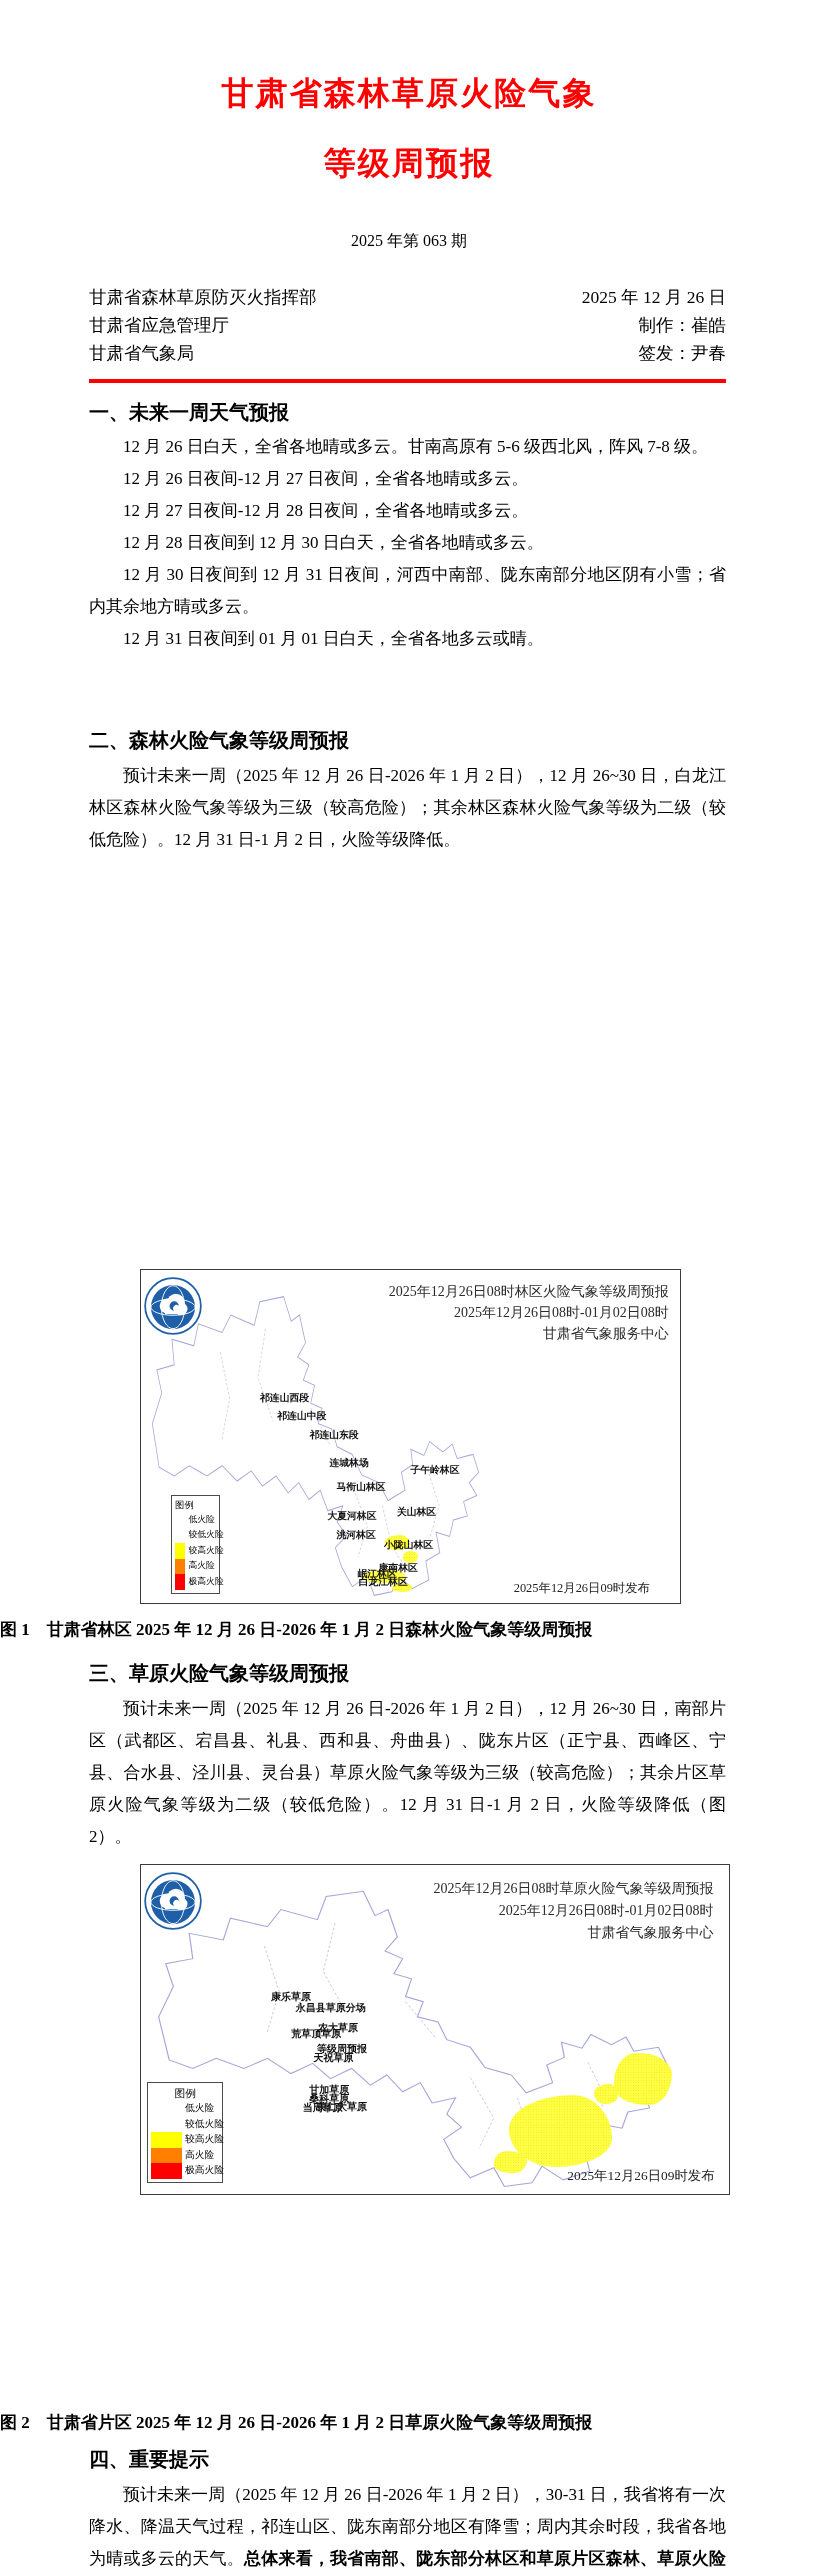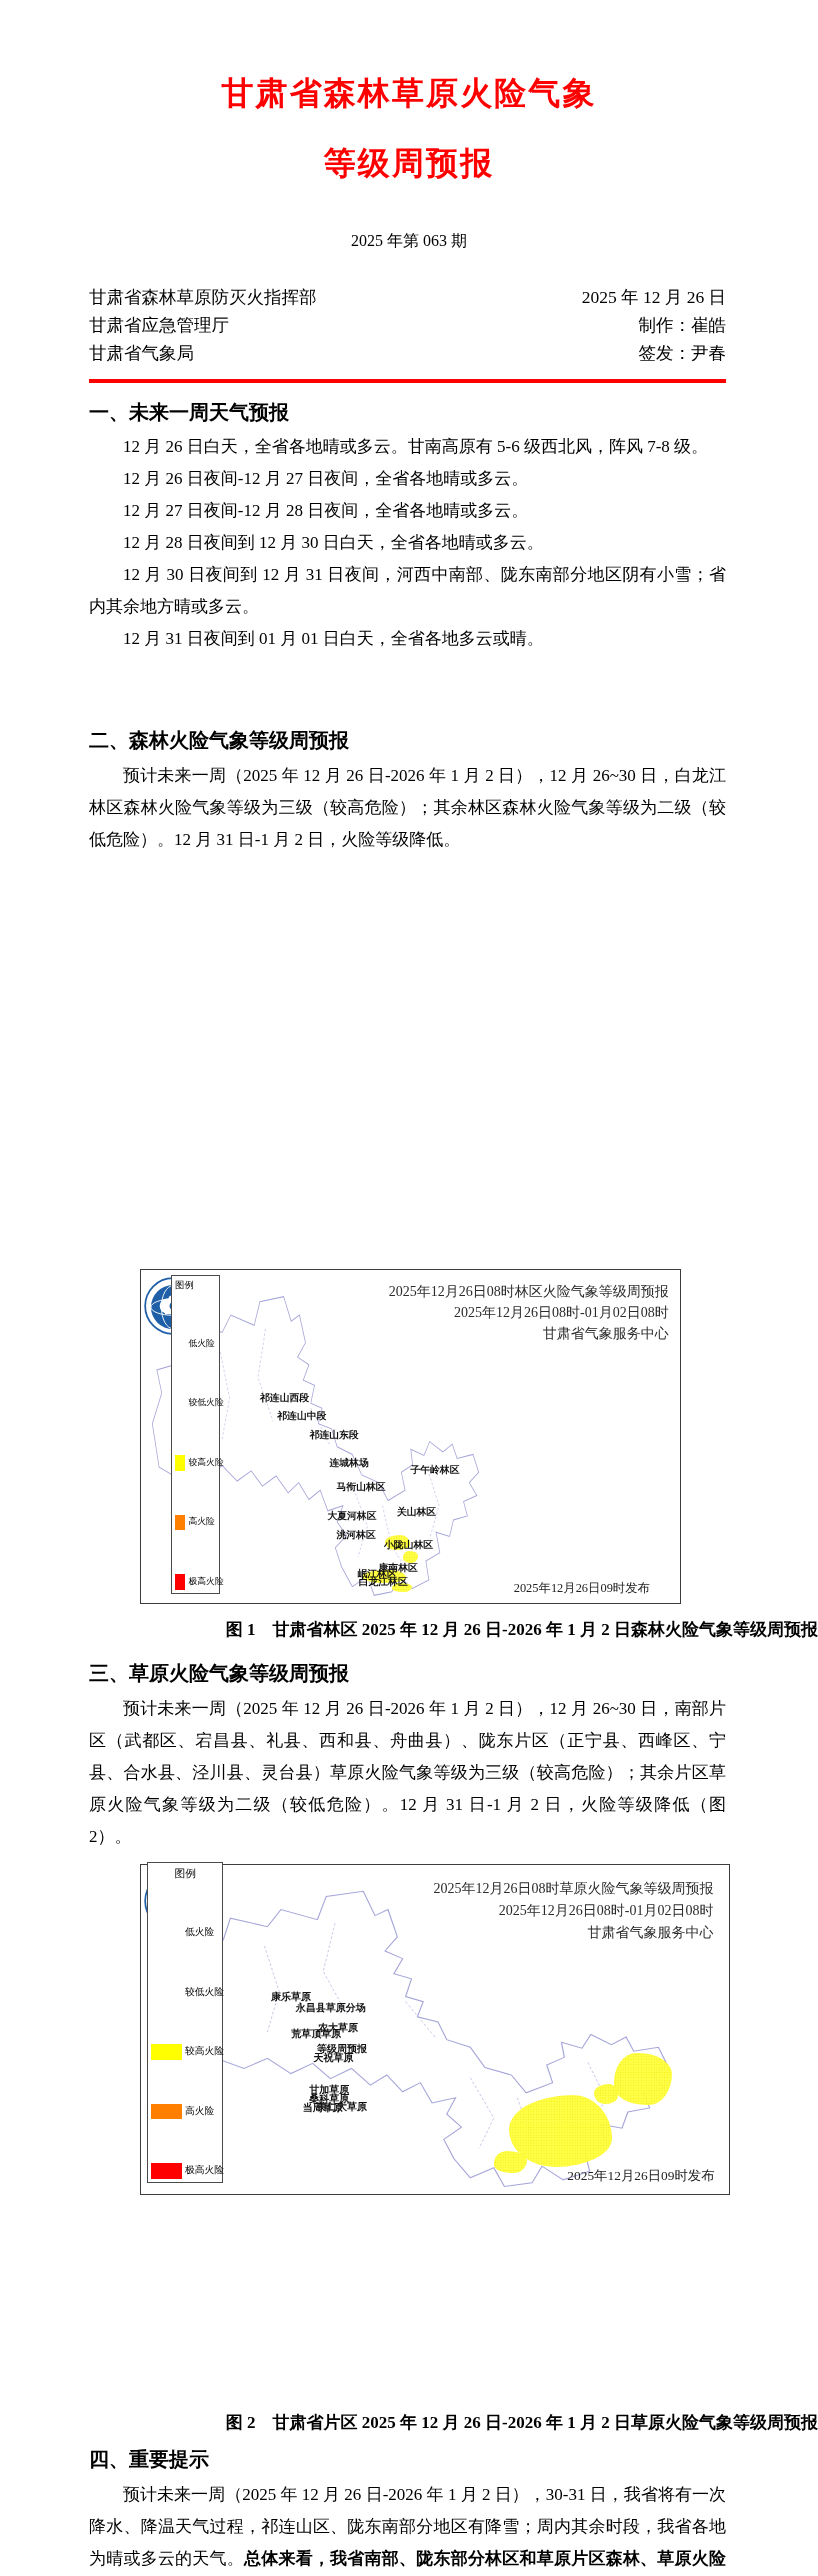--- a/index.html
+++ b/index.html
@@ -46,34 +46,34 @@
 
   .issued{position:absolute;color:#222;font-family:"Liberation Serif", serif;}
   #fig1 .issued{right:30px;bottom:6.2px;font-size:12.4px;}
   #fig2 .issued{right:14.4px;bottom:9.3px;font-size:13.4px;}
 
   .legend{position:absolute;border:1px solid #4a4a4a;background:#fff;padding:2.1px 2.1px 3.1px 3.1px;box-sizing:border-box;}
   #fig1 .legend{left:30px;bottom:9.3px;width:49px;}
   #fig2 .legend{left:5.7px;bottom:11.3px;width:76px;}
   .legend-title{font-size:9.3px;line-height:14.4px;}
   #fig2 .legend-title{font-size:10.8px;line-height:16.5px;text-align:center;}
-  .legend-item{display:flex;align-items:center;height:15.5px;margin-top:44px;}
+  .legend-item{display:flex;align-items:center;height:15.5px;}
   .swatch{display:inline-block;flex:none;}
   #fig1 .swatch{width:10.3px;height:15.5px;}
   #fig2 .swatch{width:31px;height:15.5px;}
   .legend-label{margin-left:3.1px;font-size:8.8px;white-space:nowrap;}
   #fig2 .legend-label{font-size:9.8px;}
 
   .patch{position:absolute;background-color:#ffff3d;
          background-image:radial-gradient(circle,#f0e400 34%,rgba(255,255,0,0) 36%);
          background-size:2.6px 2.6px;opacity:.95;}
   .blob-a{border-radius:62% 38% 55% 45% / 48% 60% 40% 52%;}
   .blob-b{border-radius:40% 60% 42% 58% / 58% 42% 62% 38%;}
 
-  .fig-caption{position:absolute;left:0;width:100%;text-align:right;font-size:17px;font-weight:bold;}
+  .fig-caption{position:absolute;left:0;width:100%;text-align:left;font-size:17px;font-weight:bold;}
   #cap1{top:1618px;}
   #cap2{top:2411px;}
 
   
   #h1{top:399px;} #h2{top:727px;} #h3{top:1660px;} #h4{top:2446px;}
   #b1{top:431px;} #b2{top:760px;} #b3{top:1693px;} #b4{top:2479px;}
 </style>
 </head>
 <body>
 

